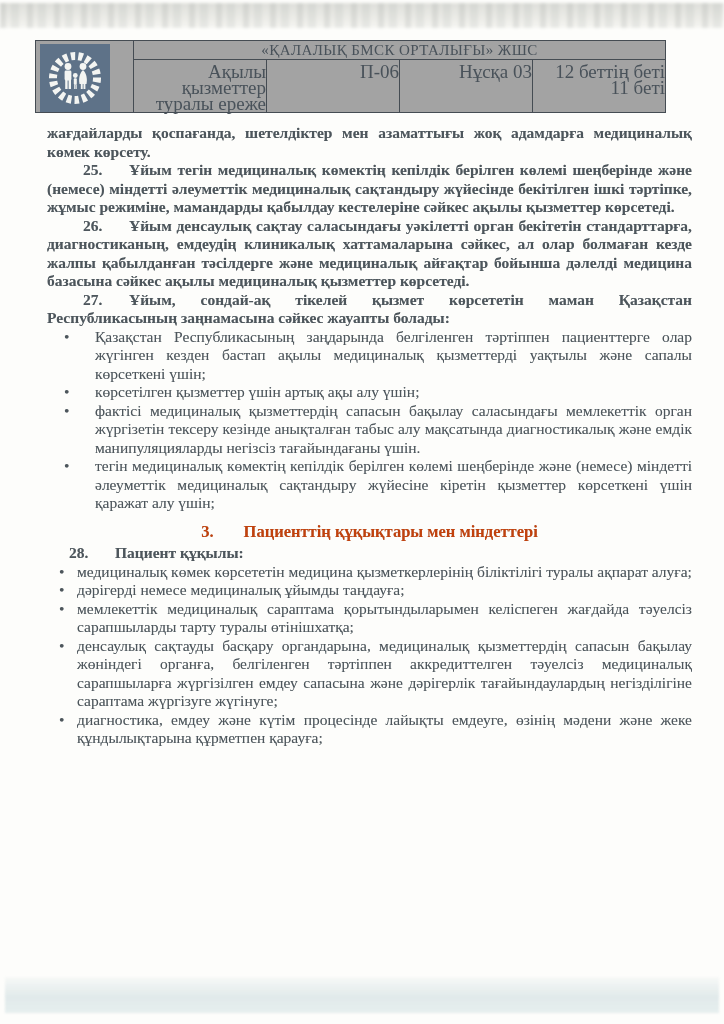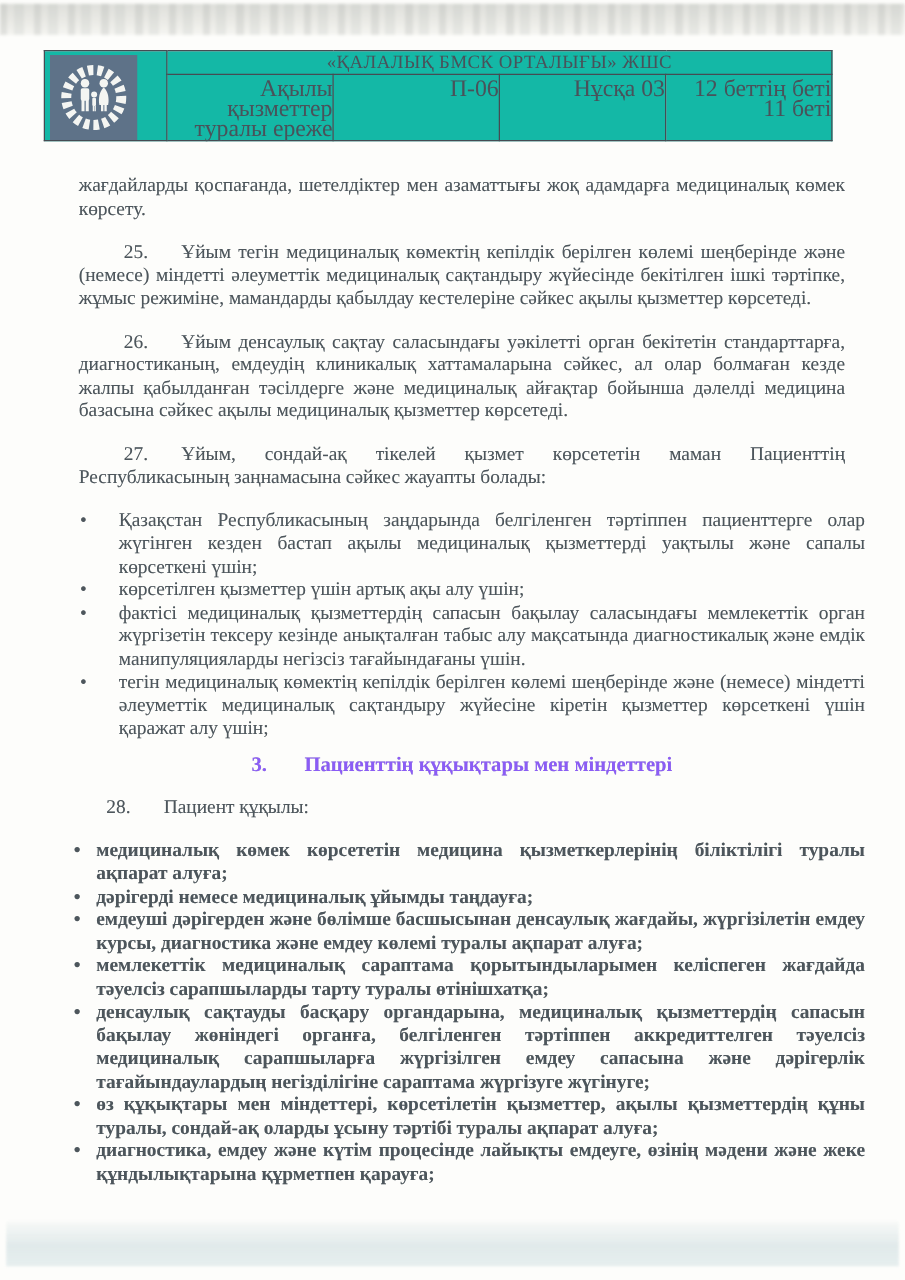--- a/index.html
+++ b/index.html
@@ -33,21 +33,21 @@
       rgba(197,215,218,0.50) 55%,
       rgba(212,227,229,0.55) 100%);
     filter: blur(0.8px);
   }
   
   .doc-header {
     position: absolute; left: 35px; top: 40px; width: 631px;
     border-collapse: collapse; table-layout: fixed;
     color: #49525a;
   }
-  .doc-header td { border: 1.5px solid #454c53; padding: 0; background: #14b8a6; }
+  .doc-header td { border: 1.5px solid #454c53; padding: 0; background: #a3a3a3; }
   .logo-cell { width: 98px; }
   .logo-cell svg { display: block; margin: 2px 0 0 4px; }
   .org-title-cell {
     height: 19px; text-align: center; vertical-align: middle;
     font-size: 15px; letter-spacing: 0.4px; padding: 1px 2px 2px;
   }
   .hrow2 td {
     height: 51px; vertical-align: top; text-align: right;
     font-size: 19px; padding-top: 4px; line-height: 16px;
   }
@@ -55,35 +55,35 @@
   .col-code { width: 87px; }
   .col-version { width: 88px; margin-top: 31px; }
   .col-pages { width: 116px; }
   
   .content {
     position: absolute; left: 47px; top: 124px; width: 645px;
     font-size: 15.5px; line-height: 18.5px;
     text-align: justify;
     text-shadow: 0 0 0.5px rgba(78,87,92,0.35);
   }
-  .content p { margin: 16px; }
+  .content p { margin: 0; font-weight: bold; }
   .cont-block { margin-left: 33px; }
   .num-p { text-indent: 36px; }
   .num-p .pnum { display: inline-block; min-width: 46px; text-indent: 0; }
   .p28 { text-indent: 22px; }
   .sec-heading {
     margin: 10px 0 3px; text-align: center;
-    font-size: 16.5px; font-weight: bold; color: #8b5cf6;
+    font-size: 16.5px; font-weight: bold; color: #c2410c;
   }
   .sec-heading .secnum { display: inline-block; margin-right: 30px; }
   ul.bullets { list-style: none; }
   ul.bullets li { position: relative; }
   ul.g1 li { padding-left: 48px; }
   ul.g1 li::before { content: "\2022"; position: absolute; left: 17px; }
-  ul.g2 li { padding-left: 30px; font-weight: bold; }
+  ul.g2 li { padding-left: 30px; }
   ul.g2 li::before { content: "\2022"; position: absolute; left: 12px; }
 </style>
 </head>
 <body>
 
 <div class="page">
 
   <div class="scan-top"></div>
 
   <table class="doc-header">
@@ -130,45 +130,43 @@
 
     <p class="num-p">
       <span class="pnum">25.</span><span>Ұйым тегін медициналық көмектің кепілдік берілген көлемі шеңберінде және (немесе) міндетті әлеуметтік медициналық сақтандыру жүйесінде бекітілген ішкі тәртіпке, жұмыс режиміне, мамандарды қабылдау кестелеріне сәйкес ақылы қызметтер көрсетеді.</span>
     </p>
 
     <p class="num-p">
       <span class="pnum">26.</span><span>Ұйым денсаулық сақтау саласындағы уәкілетті орган бекітетін стандарттарға, диагностиканың, емдеудің клиникалық хаттамаларына сәйкес, ал олар болмаған кезде жалпы қабылданған тәсілдерге және медициналық айғақтар бойынша дәлелді медицина базасына сәйкес ақылы медициналық қызметтер көрсетеді.</span>
     </p>
 
     <p class="num-p">
-      <span class="pnum">27.</span><span>Ұйым, сондай-ақ тікелей қызмет көрсететін маман Пациенттің Республикасының заңнамасына сәйкес жауапты болады:</span>
+      <span class="pnum">27.</span><span>Ұйым, сондай-ақ тікелей қызмет көрсететін маман Қазақстан Республикасының заңнамасына сәйкес жауапты болады:</span>
     </p>
 
     <ul class="bullets g1">
       <li>Қазақстан Республикасының заңдарында белгіленген тәртіппен пациенттерге олар жүгінген кезден бастап ақылы медициналық қызметтерді уақтылы және сапалы көрсеткені үшін;</li>
       <li>көрсетілген қызметтер үшін артық ақы алу үшін;</li>
       <li>фактісі медициналық қызметтердің сапасын бақылау саласындағы мемлекеттік орган жүргізетін тексеру кезінде анықталған табыс алу мақсатында диагностикалық және емдік манипуляцияларды негізсіз тағайындағаны үшін.</li>
       <li>тегін медициналық көмектің кепілдік берілген көлемі шеңберінде және (немесе) міндетті әлеуметтік медициналық сақтандыру жүйесіне кіретін қызметтер көрсеткені үшін қаражат алу үшін;</li>
     </ul>
 
     <h2 class="sec-heading">
       <span class="secnum">3.</span><span>Пациенттің құқықтары мен міндеттері</span>
     </h2>
 
     <p class="num-p p28">
       <span class="pnum">28.</span><span>Пациент құқылы:</span>
     </p>
 
     <ul class="bullets g2">
       <li>медициналық көмек көрсететін медицина қызметкерлерінің біліктілігі туралы ақпарат алуға;</li>
       <li>дәрігерді немесе медициналық ұйымды таңдауға;</li>
-      <li>емдеуші дәрігерден және бөлімше басшысынан денсаулық жағдайы, жүргізілетін емдеу курсы, диагностика және емдеу көлемі туралы ақпарат алуға;</li>
       <li>мемлекеттік медициналық сараптама қорытындыларымен келіспеген жағдайда тәуелсіз сарапшыларды тарту туралы өтінішхатқа;</li>
       <li>денсаулық сақтауды басқару органдарына, медициналық қызметтердің сапасын бақылау жөніндегі органға, белгіленген тәртіппен аккредиттелген тәуелсіз медициналық сарапшыларға жүргізілген емдеу сапасына және дәрігерлік тағайындаулардың негізділігіне сараптама жүргізуге жүгінуге;</li>
-      <li>өз құқықтары мен міндеттері, көрсетілетін қызметтер, ақылы қызметтердің құны туралы, сондай-ақ оларды ұсыну тәртібі туралы ақпарат алуға;</li>
       <li>диагностика, емдеу және күтім процесінде лайықты емдеуге, өзінің мәдени және жеке құндылықтарына құрметпен қарауға;</li>
     </ul>
 
   </div>
 
   <div class="scan-bottom"></div>
 
 </div>
 
 </body></html>

